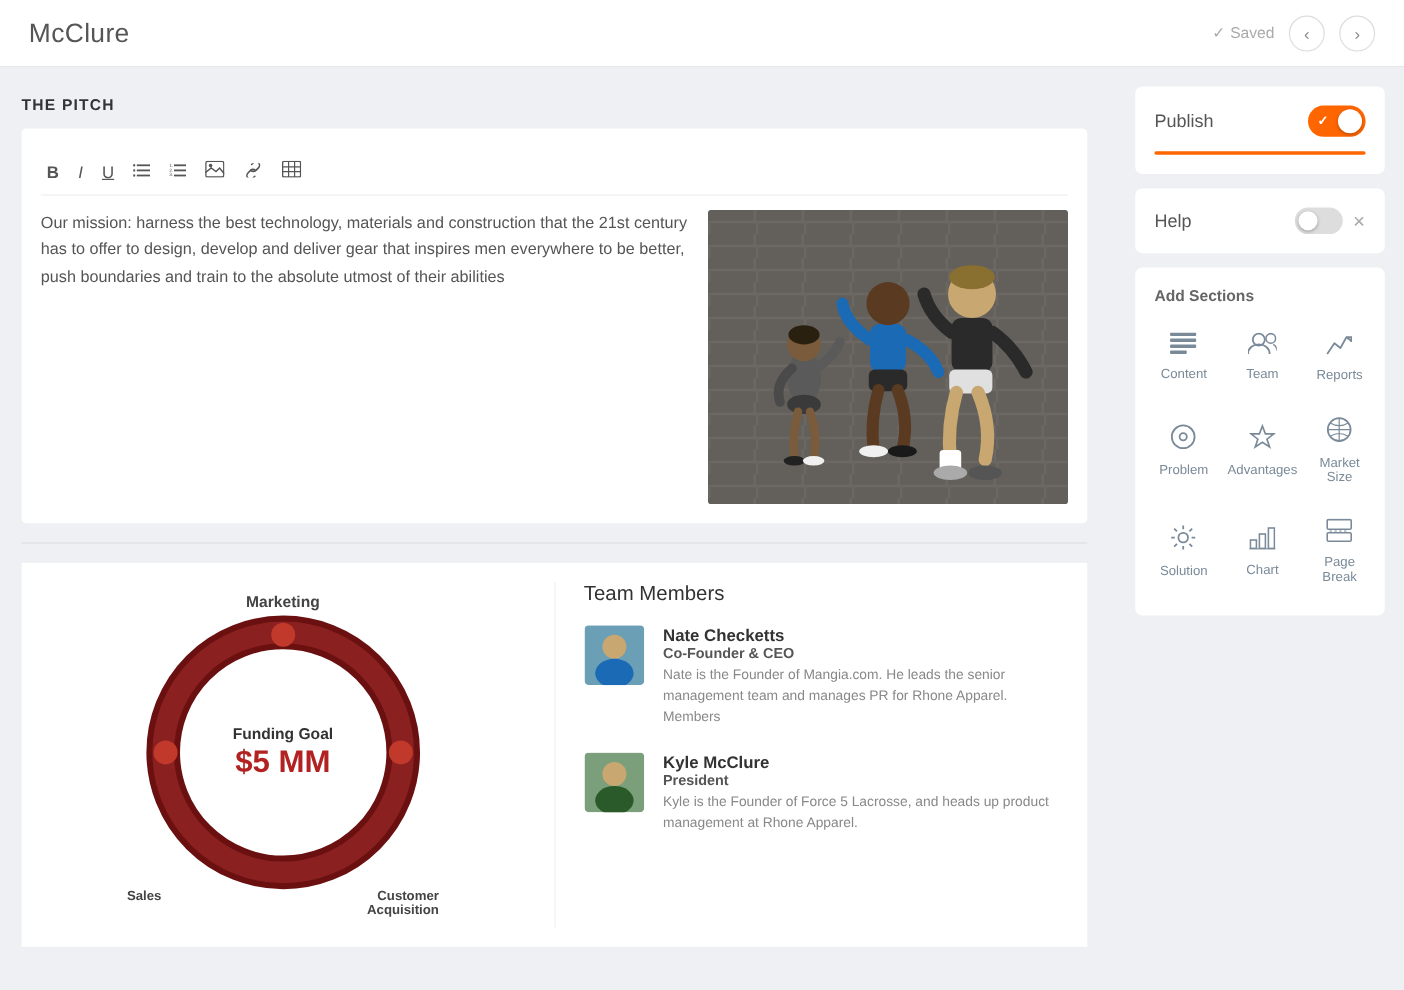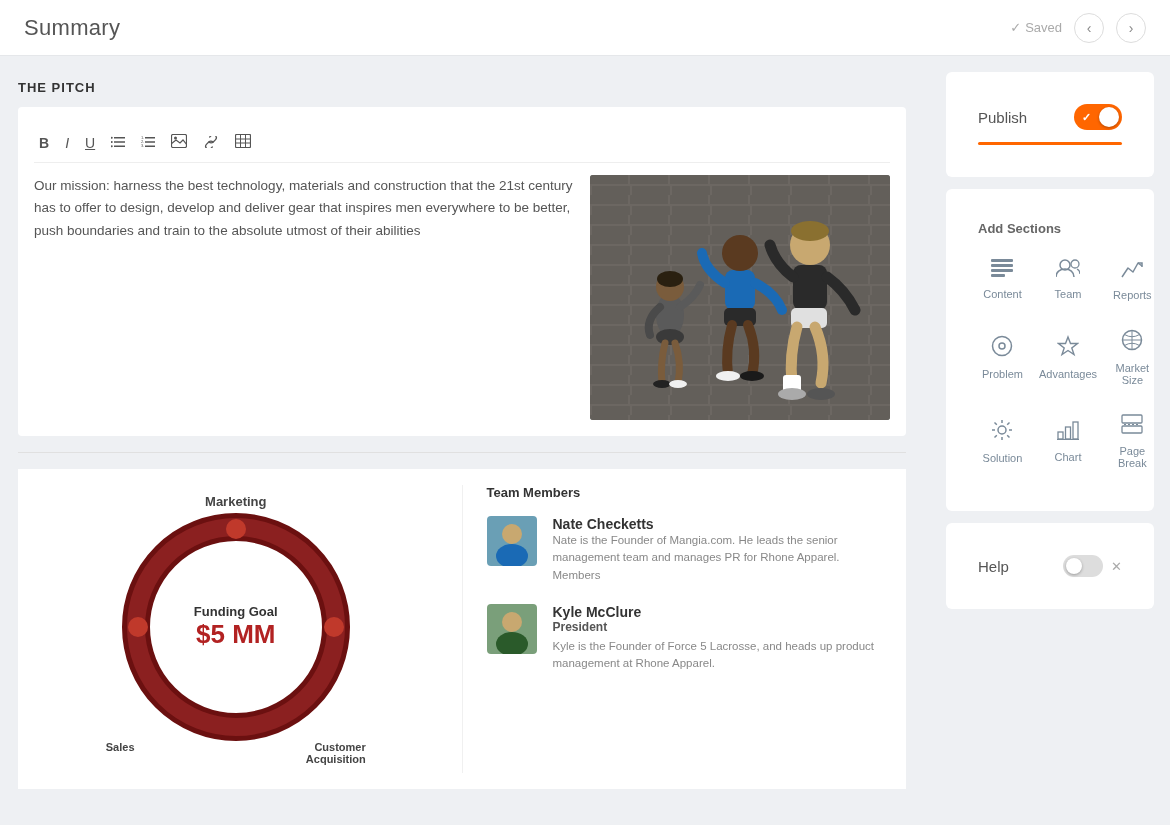--- a/index.html
+++ b/index.html
@@ -191,22 +191,22 @@
       text-align: right;
     }
 
     
     .team-section {
       flex: 1;
       padding-left: 24px;
       border-left: 1px solid #f0f0f0;
     }
     .team-title {
-      font-size: 13px;
-      font-weight: 700;
+      font-size: 17px;
+      font-weight: 400;
       color: #333;
       margin-bottom: 16px;
     }
     .member-row {
       display: flex;
       gap: 16px;
       margin-bottom: 20px;
     }
     .member-avatar {
       width: 50px;
@@ -240,21 +240,21 @@
       padding: 16px;
       display: flex;
       flex-direction: column;
       gap: 12px;
       flex-shrink: 0;
     }
 
     .sidebar-card {
       background: #fff;
       border-radius: 6px;
-      padding: 32px;
+      padding: 16px;
     }
 
     
     .publish-row {
       display: flex;
       align-items: center;
       justify-content: space-between;
     }
     .publish-label {
       font-size: 15px;
@@ -374,21 +374,21 @@
       text-align: center;
     }
 
     
     .funding-svg { overflow: visible; }
   </style>
 </head>
 <body>
 
 <div class="header">
-  <span class="header-title">Summary</span>
+  <span class="header-title">McClure</span>
   <div class="header-right">
     <span class="saved-label">
       <span class="saved-check">✓</span>
       <span>Saved</span>
     </span>
     <button class="nav-btn">‹</button>
     <button class="nav-btn">›</button>
   </div>
 </div>
 
@@ -570,20 +570,21 @@
         <div class="member-row">
           <div class="member-avatar">
             <svg width="50" height="50" viewBox="0 0 50 50" xmlns="http://www.w3.org/2000/svg">
               <rect width="50" height="50" fill="#6a9fb5"></rect>
               <circle cx="25" cy="18" r="10" fill="#c8a870"></circle>
               <ellipse cx="25" cy="40" rx="16" ry="12" fill="#1a6ab5"></ellipse>
             </svg>
           </div>
           <div class="member-info">
             <div class="member-name">Nate Checketts</div>
+            <div class="member-title">Co-Founder &amp; CEO</div>
             <div class="member-bio">Nate is the Founder of Mangia.com. He leads the senior management team and manages PR for Rhone Apparel. Members</div>
           </div>
         </div>
 
         <div class="member-row">
           <div class="member-avatar">
             <svg width="50" height="50" viewBox="0 0 50 50" xmlns="http://www.w3.org/2000/svg">
               <rect width="50" height="50" fill="#7a9f7a"></rect>
               <circle cx="25" cy="18" r="10" fill="#c8a870"></circle>
               <ellipse cx="25" cy="40" rx="16" ry="12" fill="#2a5a2a"></ellipse>
@@ -609,20 +610,32 @@
           <div class="toggle-track">
             <span class="toggle-check">✓</span>
             <div class="toggle-thumb"></div>
           </div>
         </div>
       </div>
       <div class="publish-underline"></div>
     </div>
 
     <div class="sidebar-card">
+      <div class="help-row">
+        <span class="help-label">Help</span>
+        <div class="help-toggle">
+          <div class="toggle-track-off">
+            <div class="toggle-thumb-off"></div>
+          </div>
+          <span class="close-x">✕</span>
+        </div>
+      </div>
+    </div>
+
+    <div class="sidebar-card">
       <div class="add-sections-title">Add Sections</div>
       <div class="sections-grid">
 
         <div class="section-item">
           <span class="section-icon">
             <svg width="22" height="18" viewBox="0 0 22 18" fill="none">
                 <rect x="0" y="0" width="22" height="3" rx="1" fill="#7a8a99"></rect>
                 <rect x="0" y="5" width="22" height="3" rx="1" fill="#7a8a99"></rect>
                 <rect x="0" y="10" width="22" height="3" rx="1" fill="#7a8a99"></rect>
                 <rect x="0" y="15" width="14" height="3" rx="1" fill="#7a8a99"></rect>
@@ -718,27 +731,15 @@
                 <rect x="1" y="12" width="20" height="7" rx="1" stroke="#7a8a99" stroke-width="1.3" fill="none"></rect>
                 <line x1="3" y1="10.5" x2="19" y2="10.5" stroke="#7a8a99" stroke-width="1" stroke-dasharray="2 2"></line>
               </svg>
           </span>
           <span class="section-name">Page Break</span>
         </div>
 
       </div>
     </div>
 
-    <div class="sidebar-card">
-      <div class="help-row">
-        <span class="help-label">Help</span>
-        <div class="help-toggle">
-          <div class="toggle-track-off">
-            <div class="toggle-thumb-off"></div>
-          </div>
-          <span class="close-x">✕</span>
-        </div>
-      </div>
-    </div>
-
   </div>
 
 </div>
 
 </body></html>

